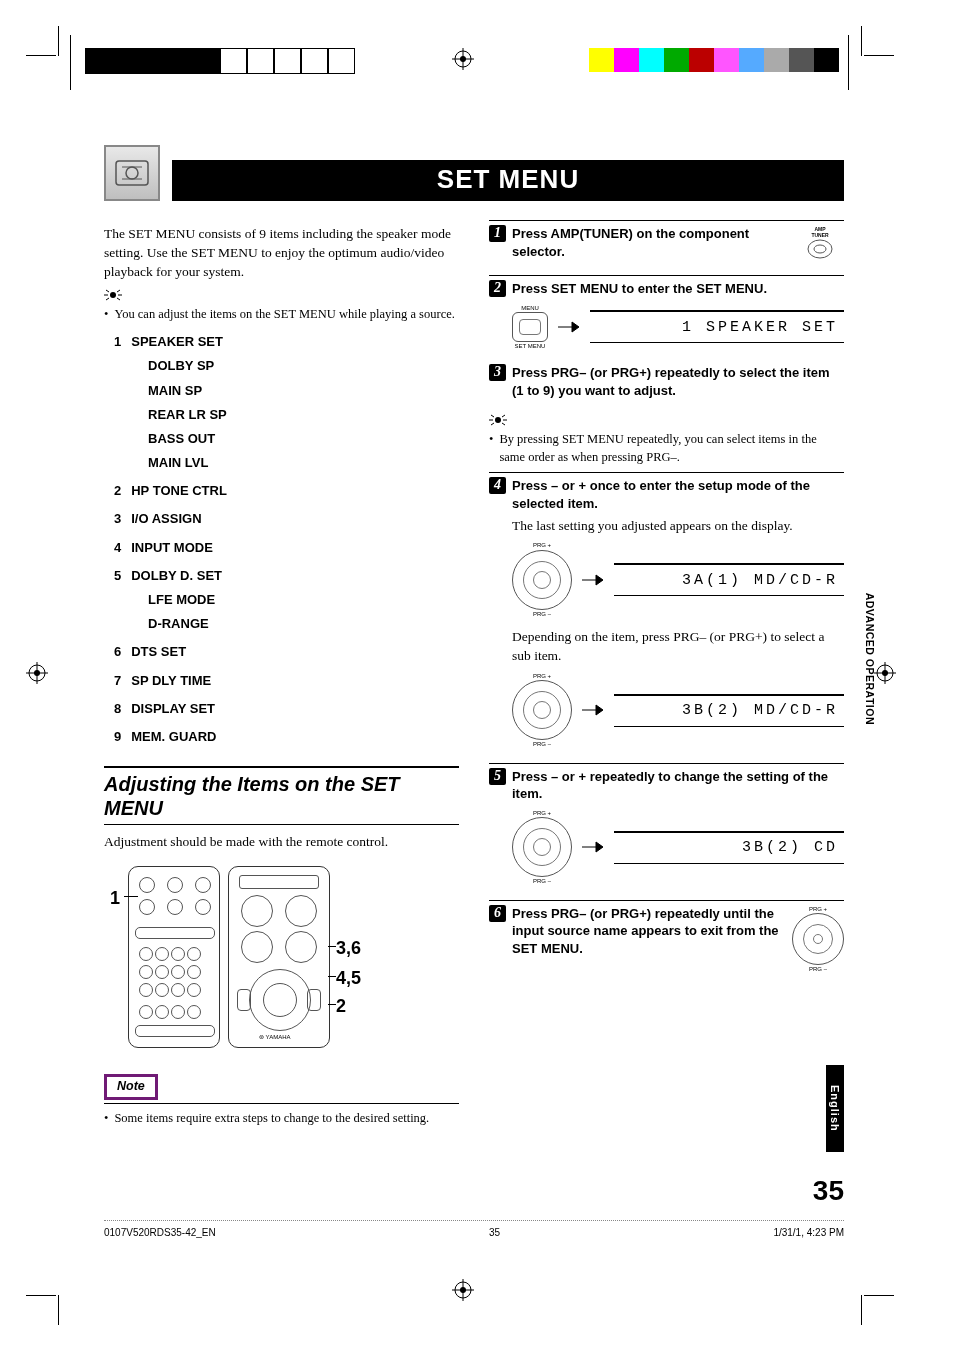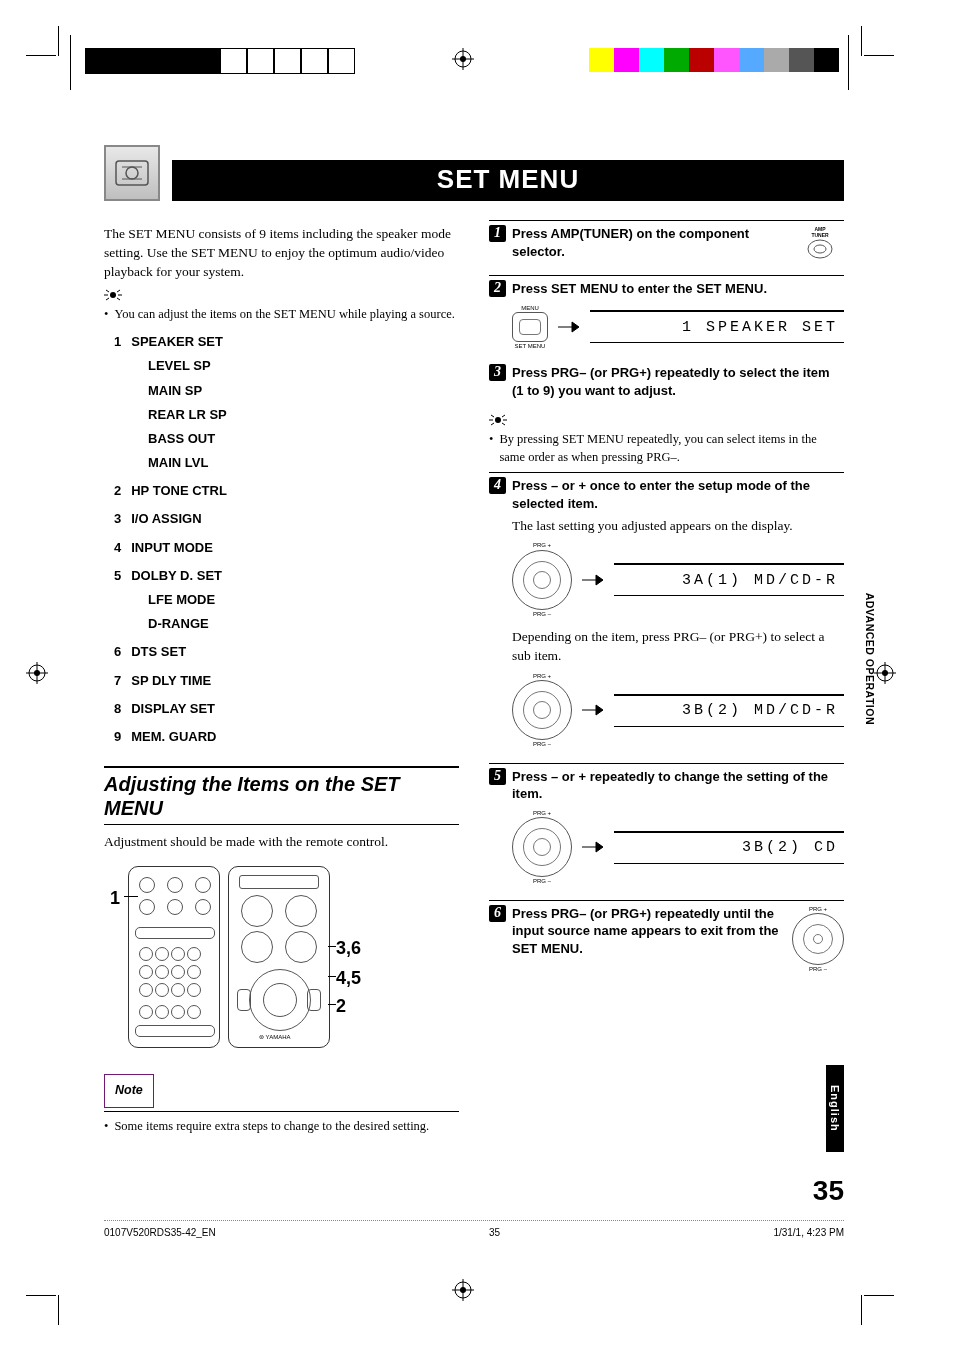--- a/index.html
+++ b/index.html
@@ -144,25 +144,25 @@
     border: 1.5px solid #333; border-radius: 10px;
     background: #fff;
   }
   .callout-num {
     position:absolute;
     font-family: Arial, Helvetica, sans-serif; font-weight:bold; font-size:18px;
   }
 
   .note-label {
     display:inline-block;
-    border: 1px solid #701a75;
+    border: 3px solid #701a75;
     font-family: Arial, Helvetica, sans-serif;
     font-style: italic; font-weight: bold;
     font-size: 12.5px;
-    padding: 7px 10px;
+    padding: 1px 10px;
     margin-top: 10px;
   }
 
   
   .step { margin: 0 0 14px; }
   .step-head { display:flex; gap:6px; align-items:flex-start; font-family: Arial, Helvetica, sans-serif; font-weight:bold; font-size:13px; line-height:1.35; }
   .step-num {
     width: 17px; height: 17px; background:#000; color:#fff;
     font-style: italic; font-family: "Times New Roman", serif;
     display:flex; align-items:center; justify-content:center;
@@ -345,21 +345,21 @@
         <div class="bullet-line">
             <span class="dot">•</span>
             <span>You can adjust the items on the SET MENU while playing a source.</span>
           </div>
 
         <div class="menu-list">
           <div class="top">
               <span>1</span>
               <span>SPEAKER SET</span>
             </div>
-          <div class="sub">LEVEL SP</div>
+          <div class="sub">DOLBY SP</div>
           <div class="sub">MAIN SP</div>
           <div class="sub">REAR LR SP</div>
           <div class="sub">BASS OUT</div>
           <div class="sub">MAIN LVL</div>
           <div class="top">
               <span>2</span>
               <span>HP TONE CTRL</span>
             </div>
           <div class="top">
               <span>3</span>

